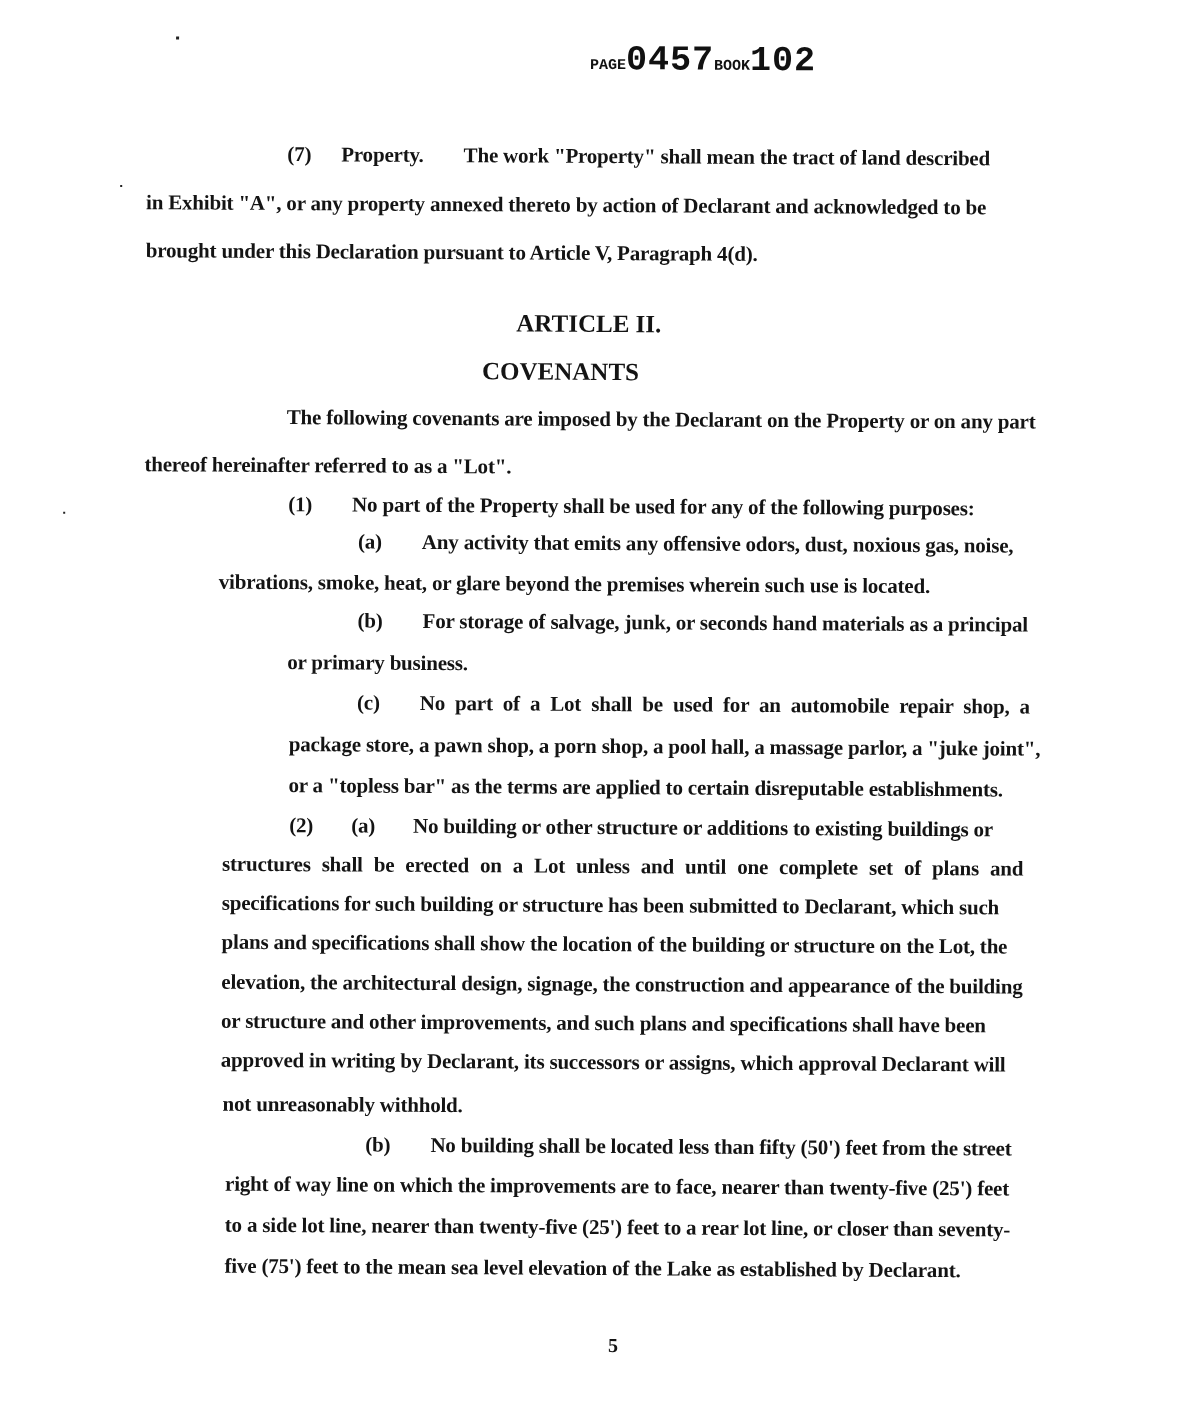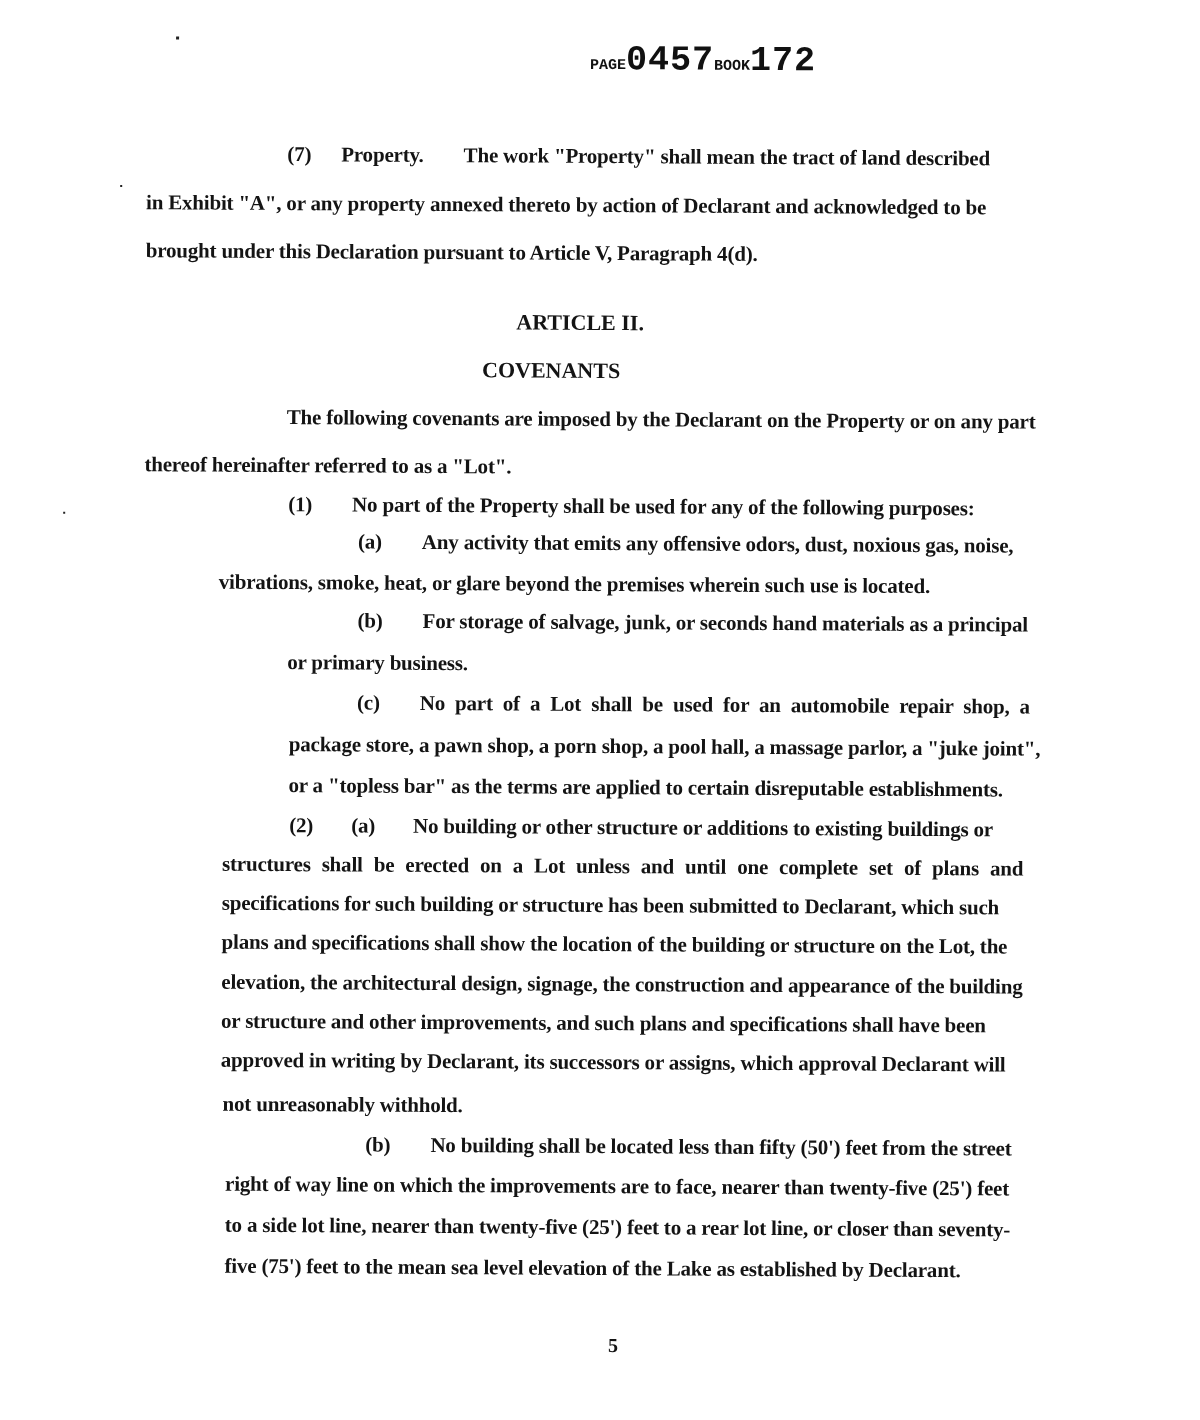--- a/index.html
+++ b/index.html
@@ -7,36 +7,36 @@
     width: 1200px; height: 1420px; position: relative; overflow: hidden;
     font-family: "Liberation Serif", "DejaVu Serif", serif;
     color: #141414;
   }
   .page { position: absolute; left: 0; top: 0; width: 1200px; height: 1420px; transform: rotate(0.35deg); transform-origin: 50% 50%; }
   .ln { position: absolute; white-space: nowrap; font-size: 21px; font-weight: bold; letter-spacing: -0.2px; }
   .stamp { position: absolute; left: 586px; top: 40px; font-family: "Liberation Mono", "DejaVu Sans Mono", monospace; font-weight: bold; color: #111; }
   .stamp .small { font-size: 15px; }
   .stamp .big { font-size: 35px; letter-spacing: 1px; }
   .u { }
-  .head { position: absolute; font-weight: bold; font-size: 22px; }
+  .head { position: absolute; font-weight: bold; font-size: 25px; }
   .speck { position: absolute; width: 3px; height: 3px; background: #222; }
   .pnum { position: absolute; left: 612px; top: 1334px; font-size: 20px; font-weight: bold; }
   .tab { display: inline-block; }
 </style>
 </head>
 <body>
 
 <div class="page">
 
   <div class="speck" style="left:172px;top:39px;"></div>
   <div class="speck" style="left:117px;top:188px;width:2px;height:2px;"></div>
   <div class="speck" style="left:62px;top:515px;width:2px;height:2px;"></div>
 
   <div class="stamp">
-    <span class="small">PAGE</span><span class="big">0457</span><span class="small">BOOK</span><span class="big">172</span>
+    <span class="small">PAGE</span><span class="big">0457</span><span class="small">BOOK</span><span class="big">102</span>
   </div>
 
   <div class="ln" style="left:284px;top:144px;">
     <span>(7)</span><span class="tab" style="width:30px"></span><span class="u">Property.</span><span class="tab" style="width:40px"></span><span>The work "Property"  shall mean the tract of land described</span>
   </div>
   <div class="ln" style="left:143px;top:193px;">in Exhibit "A", or any property annexed thereto by action of Declarant and acknowledged to be</div>
   <div class="ln" style="left:143px;top:241px;">brought under this Declaration pursuant to Article V, Paragraph 4(d).</div>
 
   <div class="head" style="left:514px;top:310px;">ARTICLE II.</div>
   <div class="head u" style="left:480px;top:358px;">COVENANTS</div>

